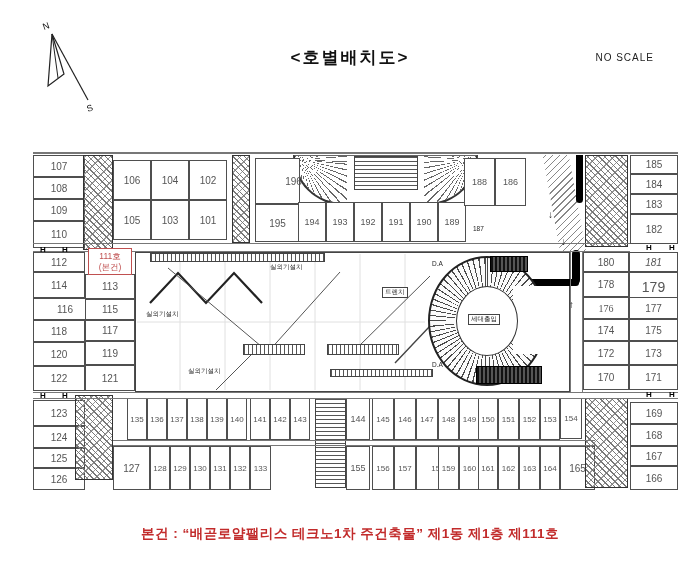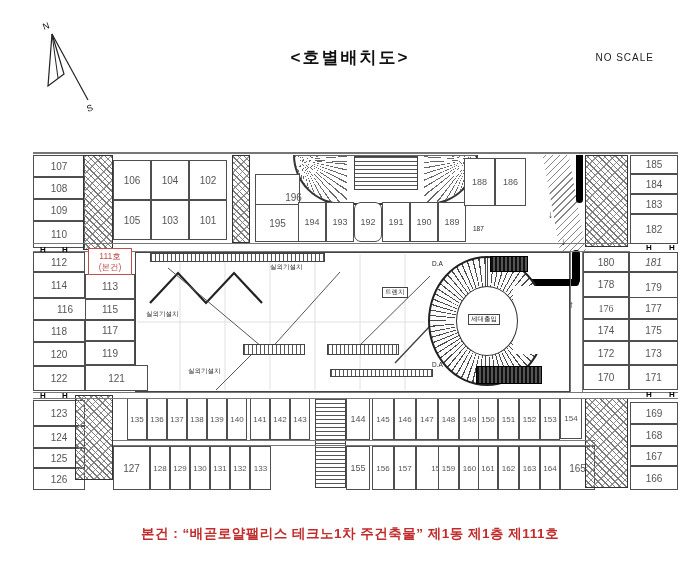--- a/index.html
+++ b/index.html
@@ -145,49 +145,49 @@
       <div class="room" style="left: 33px; top: 342px; width: 52px; height: 24px; font-size: 10px;">120</div>
       <div class="room" style="left: 33px; top: 366px; width: 52px; height: 25px; font-size: 10px;">122</div>
       <div class="room" style="left: 33px; top: 400px; width: 52px; height: 26px; font-size: 10px;">123</div>
       <div class="room" style="left: 33px; top: 426px; width: 52px; height: 22px; font-size: 10px;">124</div>
       <div class="room" style="left: 33px; top: 448px; width: 52px; height: 20px; font-size: 10px;">125</div>
       <div class="room" style="left: 33px; top: 468px; width: 52px; height: 22px; font-size: 10px;">126</div>
       <div class="room" style="left: 85px; top: 274px; width: 50px; height: 25px; font-size: 10px;">113</div>
       <div class="room" style="left: 85px; top: 299px; width: 50px; height: 21px; font-size: 10px;">115</div>
       <div class="room" style="left: 85px; top: 320px; width: 50px; height: 21px; font-size: 10px;">117</div>
       <div class="room" style="left: 85px; top: 341px; width: 50px; height: 24px; font-size: 10px;">119</div>
-      <div class="room" style="left: 85px; top: 365px; width: 63px; height: 26px; font-size: 10px;">121</div>
+      <div class="room" style="left: 85px; top: 365px; width: 50px; height: 26px; font-size: 10px;">121</div>
       <div class="room" style="left: 113px; top: 160px; width: 38px; height: 40px; font-size: 10px;">106</div>
       <div class="room" style="left: 151px; top: 160px; width: 38px; height: 40px; font-size: 10px;">104</div>
       <div class="room" style="left: 189px; top: 160px; width: 38px; height: 40px; font-size: 10px;">102</div>
       <div class="room" style="left: 113px; top: 200px; width: 38px; height: 40px; font-size: 10px;">105</div>
       <div class="room" style="left: 151px; top: 200px; width: 38px; height: 40px; font-size: 10px;">103</div>
       <div class="room" style="left: 189px; top: 200px; width: 38px; height: 40px; font-size: 10px;">101</div>
-      <div class="room" style="left: 255px; top: 174px; width: 45px; height: 46px; font-size: 10px; padding-left: 32px;">196</div>
+      <div class="room" style="left: 255px; top: 158px; width: 45px; height: 46px; font-size: 10px; padding-left: 32px;">196</div>
       <div class="room" style="left: 255px; top: 204px; width: 45px; height: 38px; font-size: 10px;">195</div>
       <div class="room" style="left: 298px; top: 202px; width: 28px; height: 40px; font-size: 9px;">194</div>
       <div class="room" style="left: 326px; top: 202px; width: 28px; height: 40px; font-size: 9px;">193</div>
-      <div class="room" style="left: 354px; top: 202px; width: 28px; height: 40px; font-size: 9px; border-radius: 7px;">192</div>
+      <div class="room" style="left: 354px; top: 202px; width: 28px; height: 40px; font-size: 9px;">192</div>
       <div class="room" style="left: 382px; top: 202px; width: 28px; height: 40px; font-size: 9px;">191</div>
       <div class="room" style="left: 410px; top: 202px; width: 28px; height: 40px; font-size: 9px;">190</div>
       <div class="room" style="left: 438px; top: 202px; width: 28px; height: 40px; font-size: 9px;">189</div>
       <div class="room" style="left: 464px; top: 158px; width: 31px; height: 48px; font-size: 9px;">188</div>
       <div class="room" style="left: 495px; top: 158px; width: 31px; height: 48px; font-size: 9px;">186</div>
       <div class="room" style="left: 630px; top: 155px; width: 48px; height: 19px; font-size: 10px;">185</div>
       <div class="room" style="left: 630px; top: 174px; width: 48px; height: 20px; font-size: 10px;">184</div>
       <div class="room" style="left: 630px; top: 194px; width: 48px; height: 20px; font-size: 10px;">183</div>
       <div class="room" style="left: 630px; top: 214px; width: 48px; height: 30px; font-size: 10px;">182</div>
       <div class="room" style="left: 583px; top: 252px; width: 46px; height: 20px; font-size: 10px; text-align: center;">180</div>
       <div class="room" style="left: 583px; top: 272px; width: 46px; height: 25px; font-size: 10px;">178</div>
       <div class="room" style="left: 583px; top: 297px; width: 46px; height: 22px; font-size: 10px; font-family: Liberation Serif, serif;">176</div>
       <div class="room" style="left: 583px; top: 319px; width: 46px; height: 22px; font-size: 10px;">174</div>
       <div class="room" style="left: 583px; top: 341px; width: 46px; height: 24px; font-size: 10px;">172</div>
       <div class="room" style="left: 583px; top: 365px; width: 46px; height: 25px; font-size: 10px;">170</div>
       <div class="room" style="left: 629px; top: 252px; width: 49px; height: 20px; font-size: 10px; font-style: italic;">181</div>
-      <div class="room" style="left: 629px; top: 272px; width: 49px; height: 30px; font-size: 10px;">179</div>
+      <div class="room" style="left: 629px; top: 272px; width: 49px; height: 30px; font-size: 14px;">179</div>
       <div class="room" style="left: 629px; top: 297px; width: 49px; height: 22px; font-size: 10px;">177</div>
       <div class="room" style="left: 629px; top: 319px; width: 49px; height: 22px; font-size: 10px;">175</div>
       <div class="room" style="left: 629px; top: 341px; width: 49px; height: 24px; font-size: 10px;">173</div>
       <div class="room" style="left: 629px; top: 365px; width: 49px; height: 25px; font-size: 10px;">171</div>
       <div class="room" style="left: 630px; top: 402px; width: 48px; height: 22px; font-size: 10px;">169</div>
       <div class="room" style="left: 630px; top: 424px; width: 48px; height: 22px; font-size: 10px;">168</div>
       <div class="room" style="left: 630px; top: 446px; width: 48px; height: 20px; font-size: 10px;">167</div>
       <div class="room" style="left: 630px; top: 466px; width: 48px; height: 24px; font-size: 10px;">166</div>
       <div class="room" style="left: 127px; top: 398px; width: 20px; height: 42px; font-size: 8px;">135</div>
       <div class="room" style="left: 147px; top: 398px; width: 20px; height: 42px; font-size: 8px;">136</div>

